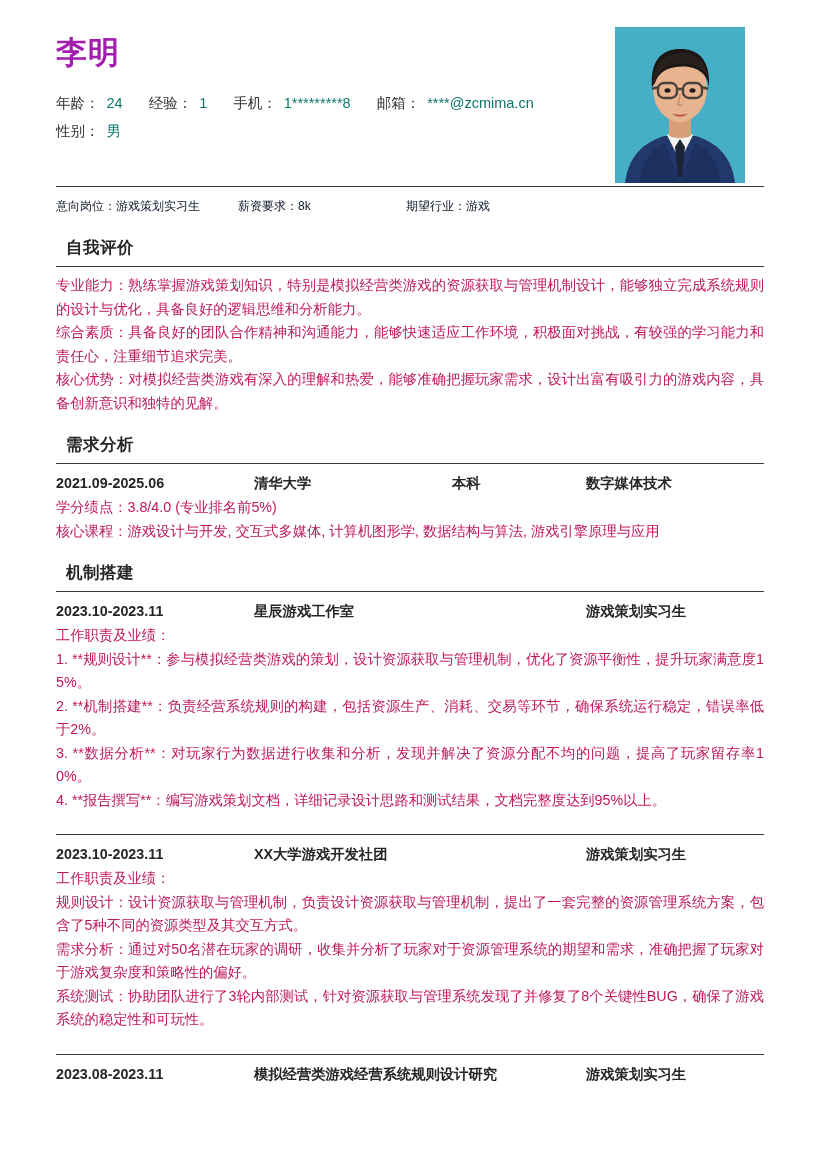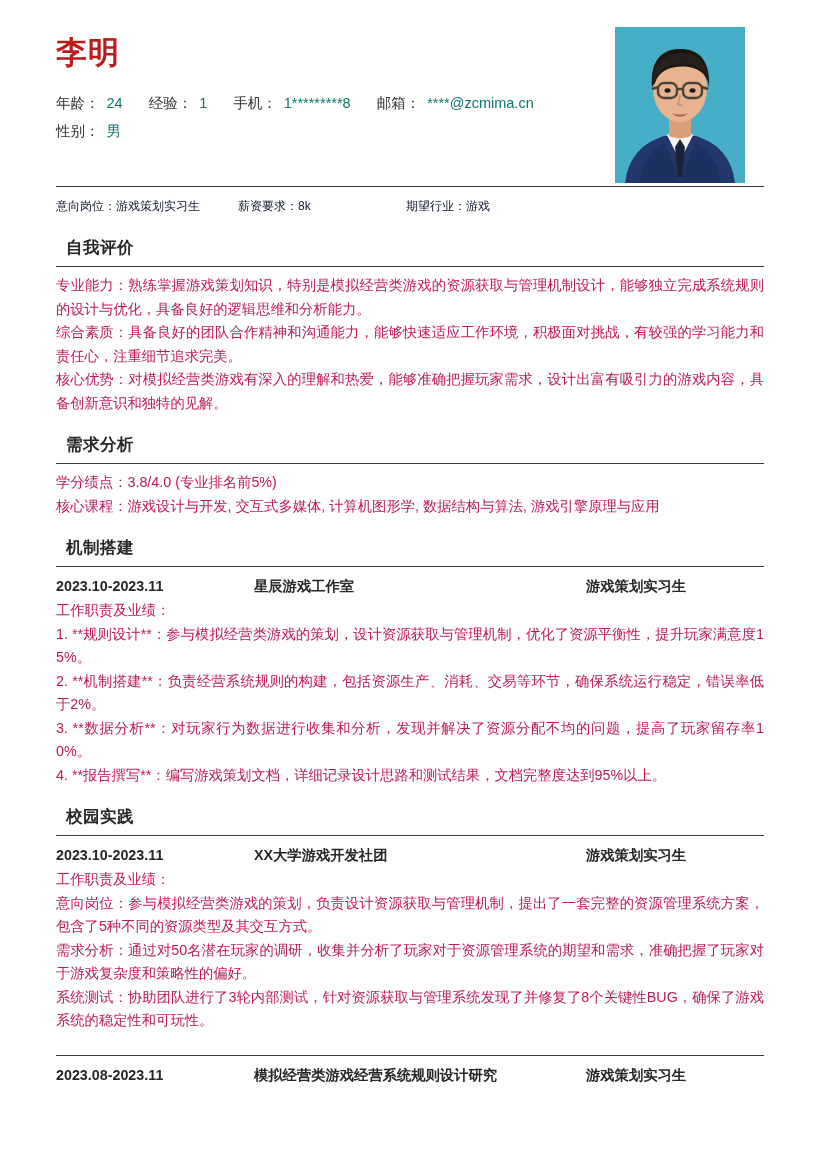--- a/index.html
+++ b/index.html
@@ -26,21 +26,21 @@
   
   .header {
     position: relative;
     padding: 28px 56px 0 56px;
     height: 180px;
     box-sizing: border-box;
   }
   .name {
     font-size: 31px;
     font-weight: 700;
-    color: #b91c1c;
+    color: #a21caf;
     letter-spacing: 1px;
     line-height: 42px;
     margin: 4px 0 0 0;
   }
   .meta-line {
     font-size: 14.5px;
     line-height: 26px;
     color: #333333;
     white-space: nowrap;
     margin-top: 16px;
@@ -193,20 +193,26 @@
     <p class="para">专业能力：熟练掌握游戏策划知识，特别是模拟经营类游戏的资源获取与管理机制设计，能够独立完成系统规则的设计与优化，具备良好的逻辑思维和分析能力。</p>
     <p class="para">综合素质：具备良好的团队合作精神和沟通能力，能够快速适应工作环境，积极面对挑战，有较强的学习能力和责任心，注重细节追求完美。</p>
     <p class="para">核心优势：对模拟经营类游戏有深入的理解和热爱，能够准确把握玩家需求，设计出富有吸引力的游戏内容，具备创新意识和独特的见解。</p>
   </div>
 
   <div class="s-gap"></div>
 
   <div class="section">
     <div class="section-title">需求分析</div>
     <hr class="rule">
+    <div class="exp-row">
+      <span class="c-date">2021.09-2025.06</span>
+      <span class="c-org">清华大学</span>
+      <span class="c-deg">本科</span>
+      <span class="c-major">数字媒体技术</span>
+    </div>
     <p class="para">学分绩点：3.8/4.0 (专业排名前5%)</p>
     <p class="para">核心课程：游戏设计与开发, 交互式多媒体, 计算机图形学, 数据结构与算法, 游戏引擎原理与应用</p>
   </div>
 
   <div class="s-gap"></div>
 
   <div class="section">
     <div class="section-title">机制搭建</div>
     <hr class="rule">
     <div class="exp-row">
@@ -217,29 +223,28 @@
     <p class="para">工作职责及业绩：</p>
     <p class="para">1. **规则设计**：参与模拟经营类游戏的策划，设计资源获取与管理机制，优化了资源平衡性，提升玩家满意度15%。</p>
     <p class="para">2. **机制搭建**：负责经营系统规则的构建，包括资源生产、消耗、交易等环节，确保系统运行稳定，错误率低于2%。</p>
     <p class="para">3. **数据分析**：对玩家行为数据进行收集和分析，发现并解决了资源分配不均的问题，提高了玩家留存率10%。</p>
     <p class="para">4. **报告撰写**：编写游戏策划文档，详细记录设计思路和测试结果，文档完整度达到95%以上。</p>
   </div>
 
   <div class="s-gap"></div>
 
   <div class="section">
-    <div class="section-title">校园实践</div>
     <hr class="rule">
     <div class="exp-row">
       <span class="c-date">2023.10-2023.11</span>
       <span class="c-org">XX大学游戏开发社团</span>
       <span class="c-role">游戏策划实习生</span>
     </div>
     <p class="para">工作职责及业绩：</p>
-    <p class="para">意向岗位：参与模拟经营类游戏的策划，负责设计资源获取与管理机制，提出了一套完整的资源管理系统方案，包含了5种不同的资源类型及其交互方式。</p>
+    <p class="para">规则设计：设计资源获取与管理机制，负责设计资源获取与管理机制，提出了一套完整的资源管理系统方案，包含了5种不同的资源类型及其交互方式。</p>
     <p class="para">需求分析：通过对50名潜在玩家的调研，收集并分析了玩家对于资源管理系统的期望和需求，准确把握了玩家对于游戏复杂度和策略性的偏好。</p>
     <p class="para">系统测试：协助团队进行了3轮内部测试，针对资源获取与管理系统发现了并修复了8个关键性BUG，确保了游戏系统的稳定性和可玩性。</p>
   </div>
 
   <div class="s-gap"></div>
 
   <div class="section">
     <hr class="rule">
     <div class="exp-row">
       <span class="c-date">2023.08-2023.11</span>

